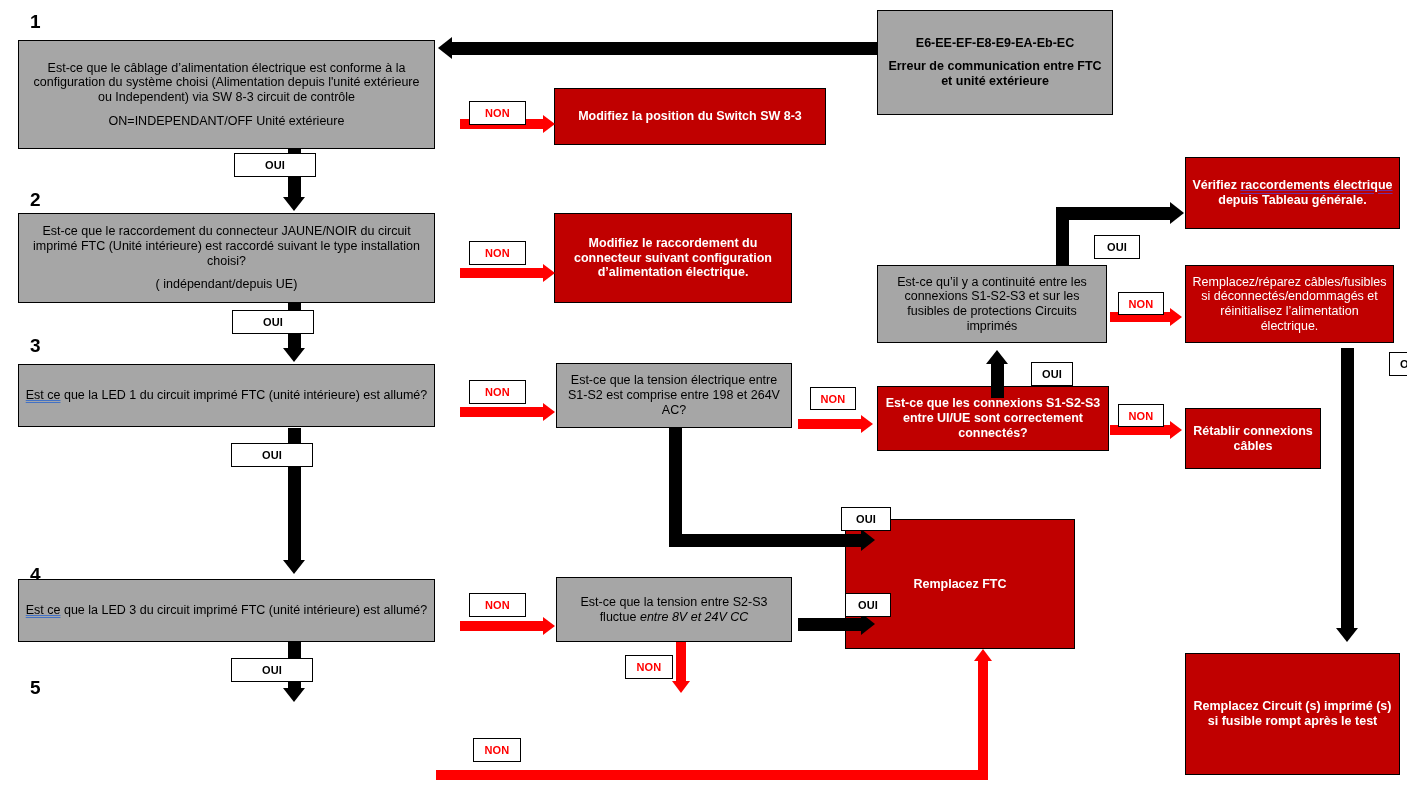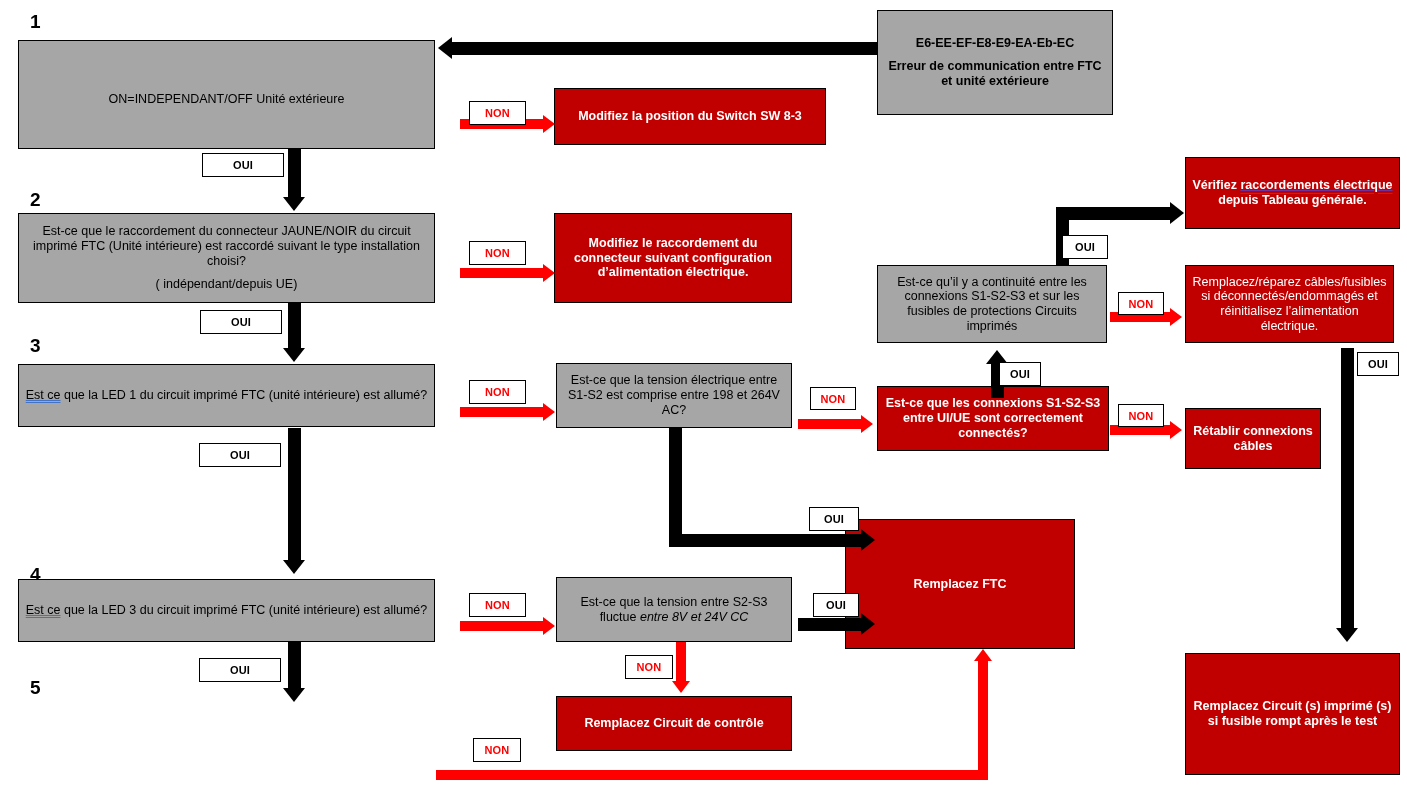--- a/index.html
+++ b/index.html
@@ -44,21 +44,21 @@
     border:1px solid #000000;
     background:#ffffff;
     display:flex;
     align-items:center;
     justify-content:center;
     font-size:11px;
     font-weight:bold;
     letter-spacing:0.2px;
     z-index:6;
   }
-  .chip.oui{ color:#000000; }
+  .chip.oui{ color:#000000;margin-left:32px; }
   .chip.non{ color:#ff0000; }
 
   
   .seg{ position:absolute; z-index:3; }
   .seg.black{ background:#000000; }
   .seg.red{ background:#ff0000; }
 
   .head{ position:absolute; width:0; height:0; z-index:4; }
   .head.down-black{ border-left:11px solid transparent; border-right:11px solid transparent; border-top:14px solid #000000; }
   .head.up-black{   border-left:11px solid transparent; border-right:11px solid transparent; border-bottom:14px solid #000000; }
@@ -78,20 +78,21 @@
 <div id="canvas">
 
   <div class="step-num" style="left:30px; top:12px;">1</div>
   <div class="step-num" style="left:30px; top:190px;">2</div>
   <div class="step-num" style="left:30px; top:336px;">3</div>
   <div class="step-num" style="left:30px; top:565px;">4</div>
   <div class="step-num" style="left:30px; top:678px;">5</div>
 
   <div class="box gray" style="left:18px; top:40px; width:417px; height:109px;">
     <div class="inner">
+      <div>Est-ce que le câblage d’alimentation électrique est conforme à la configuration du système choisi (Alimentation depuis l'unité extérieure ou Independent) via SW 8-3 circuit de contrôle</div>
       <div style="height:9px"></div>
       <div>ON=INDEPENDANT/OFF Unité extérieure</div>
     </div>
   </div>
 
   <div class="box gray" style="left:18px; top:213px; width:417px; height:90px;">
     <div class="inner">
       <div>Est-ce que le raccordement du connecteur JAUNE/NOIR du circuit imprimé FTC (Unité intérieure) est raccordé suivant le type installation choisi?</div>
       <div style="height:9px"></div>
       <div>( indépendant/depuis UE)</div>
@@ -122,23 +123,20 @@
   <div class="box gray" style="left:556px; top:363px; width:236px; height:65px;">
     <div class="inner">Est-ce que la tension électrique entre S1-S2 est comprise entre 198 et 264V AC?</div>
   </div>
 
   <div class="box gray" style="left:556px; top:577px; width:236px; height:65px;">
     <div class="inner">
       <span>Est-ce que la tension entre S2-S3 fluctue </span><em>entre 8V et 24V CC</em>
     </div>
   </div>
 
-  <div class="box red" style="left:556px; top:696px; width:236px; height:55px;">
-    <div class="inner">Remplacez Circuit de contrôle</div>
-  </div>
 
   <div class="box gray" style="left:877px; top:265px; width:230px; height:78px;">
     <div class="inner">Est-ce qu’il y a continuité entre les connexions S1-S2-S3 et sur les fusibles de protections Circuits imprimés</div>
   </div>
 
   <div class="box red" style="left:877px; top:386px; width:232px; height:65px;justify-content:center;">
     <div class="inner">Est-ce que les connexions S1-S2-S3 entre UI/UE sont correctement connectés?</div>
   </div>
 
   <div class="box red" style="left:845px; top:519px; width:230px; height:130px;">

